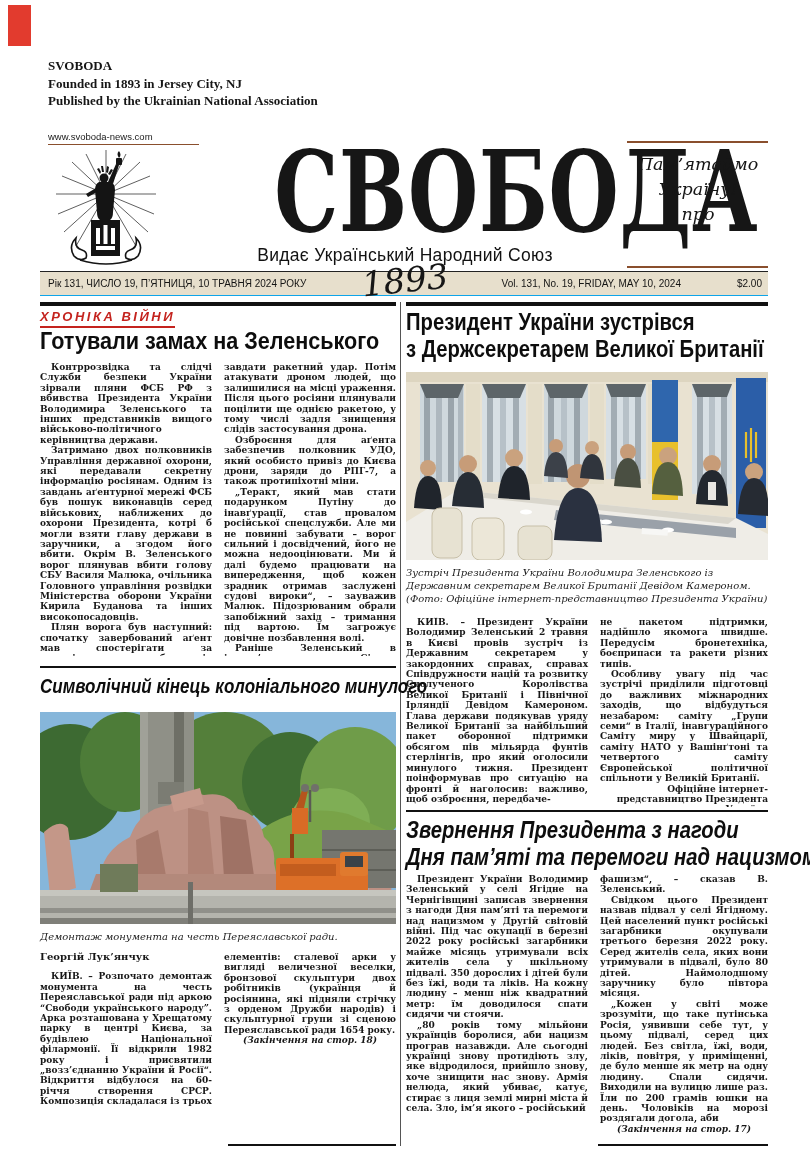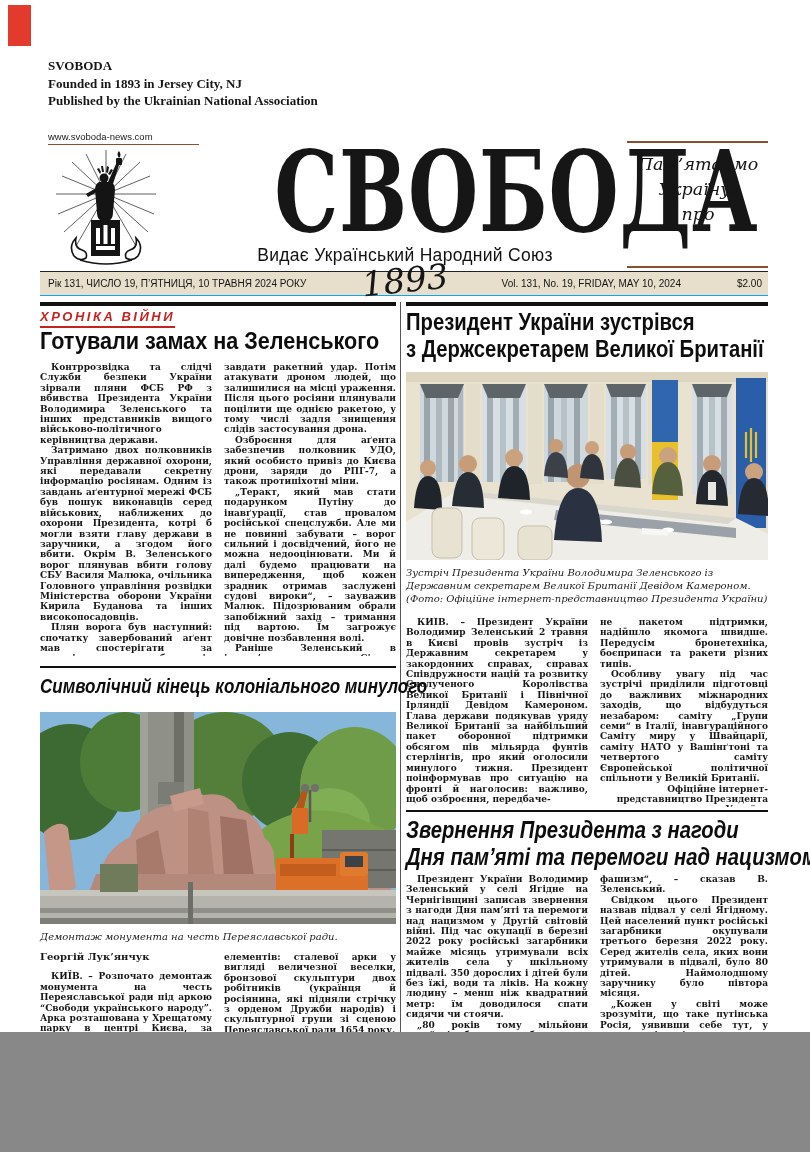--- a/index.html
+++ b/index.html
@@ -1,18 +1,18 @@
 <!DOCTYPE html>
 <html><head>
 <meta charset="utf-8">
 <style>
   * { margin:0; padding:0; box-sizing:border-box; }
   html,body { background:#888; }
   .page{
-    position:relative; width:810px; height:1032px; margin:0 auto;
+    position:relative; width:810px; height:1152px; margin:0 auto;
     background:#ffffff; overflow:hidden;
     font-family:"DejaVu Serif", serif; color:#161616;
   }
   
   .red-marker{ position:absolute; left:8px; top:5px; width:23px; height:41px; background:#e23b2e; }
   .pub-info{ position:absolute; left:48px; top:57px; font-family:"Liberation Serif", serif;
              font-weight:bold; font-size:13px; line-height:17.5px; }
   .website{ position:absolute; left:48px; top:131px; font-family:"Liberation Sans", sans-serif;
             font-size:9.5px; color:#1a1a1a; text-decoration:none;
             border-bottom:1px solid #8a4f2d; padding-bottom:2px; padding-right:46px; }

